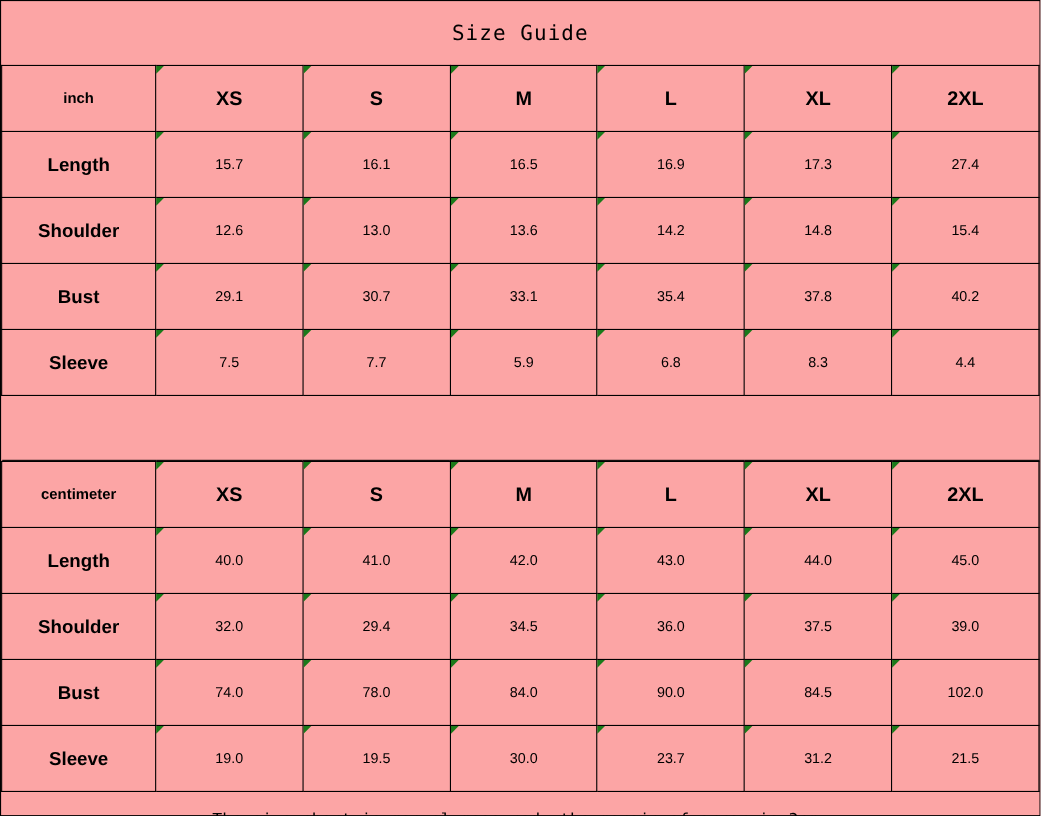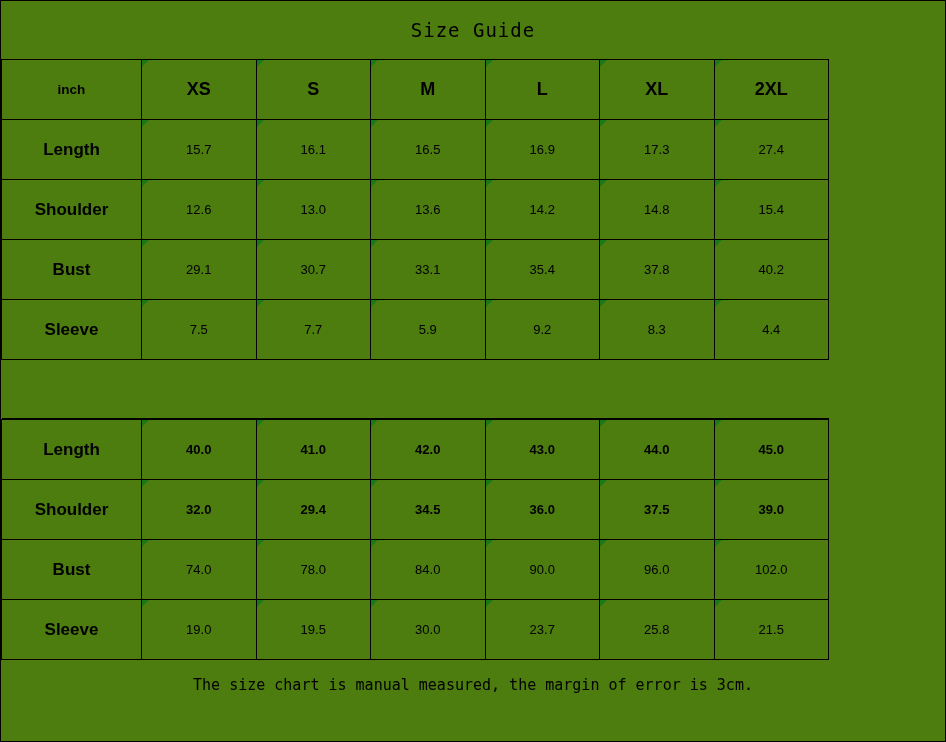--- a/index.html
+++ b/index.html
@@ -13,21 +13,21 @@
     font-family: "DejaVu Sans Mono", monospace;
     color: #000000;
     overflow: hidden;
   }
   .page {
     position: relative;
     width: 946px;
     height: 742px;
     box-sizing: border-box;
     border: 1px solid #000000;
-    background: #4d7c0f;
+    background: #fca5a5;
   }
   .title {
     height: 58px;
     line-height: 58px;
     text-align: center;
     font-size: 19px;
     letter-spacing: 1px;
     font-family: "DejaVu Sans Mono", monospace;
     color: #000;
   }
@@ -62,37 +62,37 @@
   }
   .hdr-label {
     font-weight: bold;
     font-size: 13.5px;
   }
   .hdr-size {
     font-weight: bold;
     font-size: 18px;
   }
   .bold-val {
-    font-weight: bold;
+    font-weight: normal;
     text-align: center;
   }
   .spacer-row td {
     height: 56px;
     border-left: none;
     border-right: none;
   }
   .footer {
     height: 50px;
     line-height: 50px;
     text-align: center;
     font-size: 15px;
     font-family: "DejaVu Sans Mono", monospace;
   }
   .tables-wrap {
-    width: 828px;
+    width: 944px;
   }
 </style>
 </head>
 <body>
 
 <div class="page">
 
   <div class="title">Size Guide</div>
 
   <div class="tables-wrap">
@@ -132,32 +132,41 @@
           <td class="corner">33.1</td>
           <td class="corner">35.4</td>
           <td class="corner">37.8</td>
           <td class="corner">40.2</td>
         </tr>
         <tr>
           <td class="label-col">Sleeve</td>
           <td class="corner">7.5</td>
           <td class="corner">7.7</td>
           <td class="corner">5.9</td>
-          <td class="corner">9.2</td>
+          <td class="corner">6.8</td>
           <td class="corner">8.3</td>
           <td class="corner">4.4</td>
         </tr>
         <tr class="spacer-row">
           <td colspan="7"></td>
         </tr>
       </tbody>
     </table>
 
     <table>
       <tbody>
+        <tr>
+          <td class="label-col hdr-label">centimeter</td>
+          <td class="hdr-size corner">XS</td>
+          <td class="hdr-size corner">S</td>
+          <td class="hdr-size corner">M</td>
+          <td class="hdr-size corner">L</td>
+          <td class="hdr-size corner">XL</td>
+          <td class="hdr-size corner">2XL</td>
+        </tr>
         <tr>
           <td class="label-col">Length</td>
           <td class="corner bold-val">40.0</td>
           <td class="corner bold-val">41.0</td>
           <td class="corner bold-val">42.0</td>
           <td class="corner bold-val">43.0</td>
           <td class="corner bold-val">44.0</td>
           <td class="corner bold-val">45.0</td>
         </tr>
         <tr>
@@ -168,30 +177,30 @@
           <td class="corner bold-val">36.0</td>
           <td class="corner bold-val">37.5</td>
           <td class="corner bold-val">39.0</td>
         </tr>
         <tr>
           <td class="label-col">Bust</td>
           <td class="corner">74.0</td>
           <td class="corner">78.0</td>
           <td class="corner">84.0</td>
           <td class="corner">90.0</td>
-          <td class="corner">96.0</td>
+          <td class="corner">84.5</td>
           <td class="corner">102.0</td>
         </tr>
         <tr>
           <td class="label-col">Sleeve</td>
           <td class="corner">19.0</td>
           <td class="corner">19.5</td>
           <td class="corner">30.0</td>
           <td class="corner">23.7</td>
-          <td class="corner">25.8</td>
+          <td class="corner">31.2</td>
           <td class="corner">21.5</td>
         </tr>
       </tbody>
     </table>
   </div>
 
   <div class="footer">The size chart is manual measured, the margin of error is 3cm.</div>
 
 </div>
 

